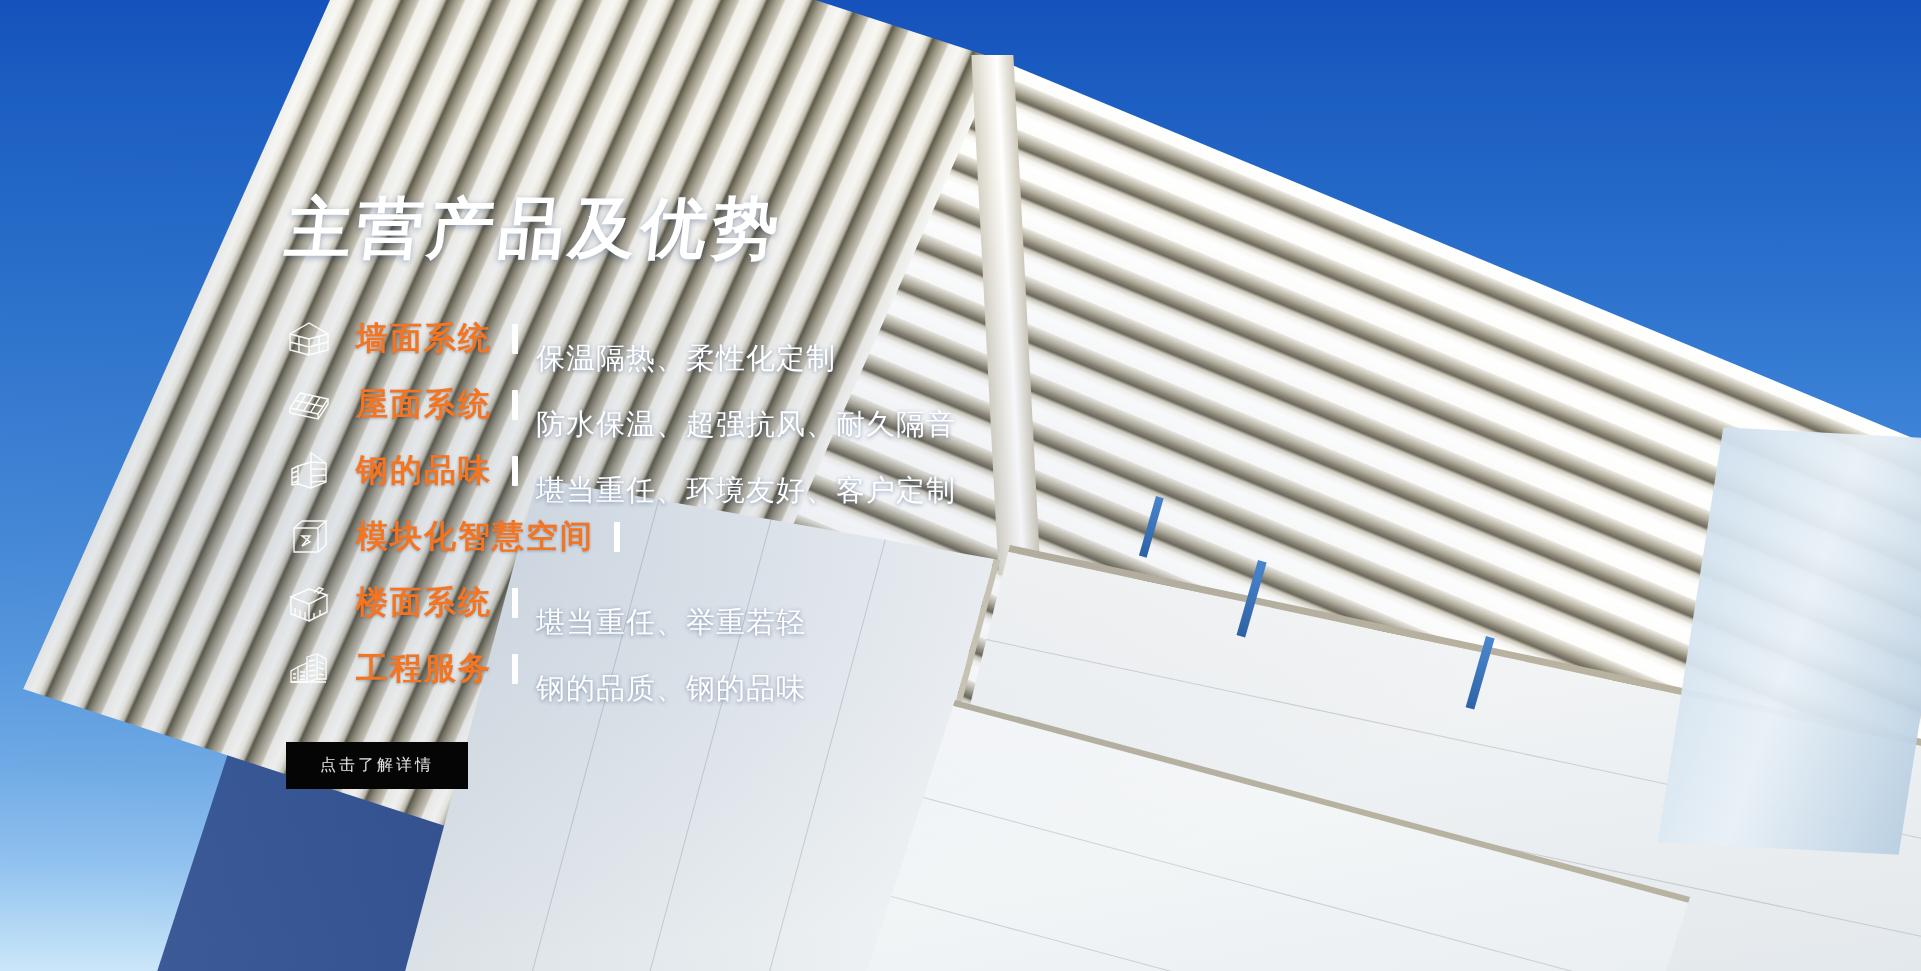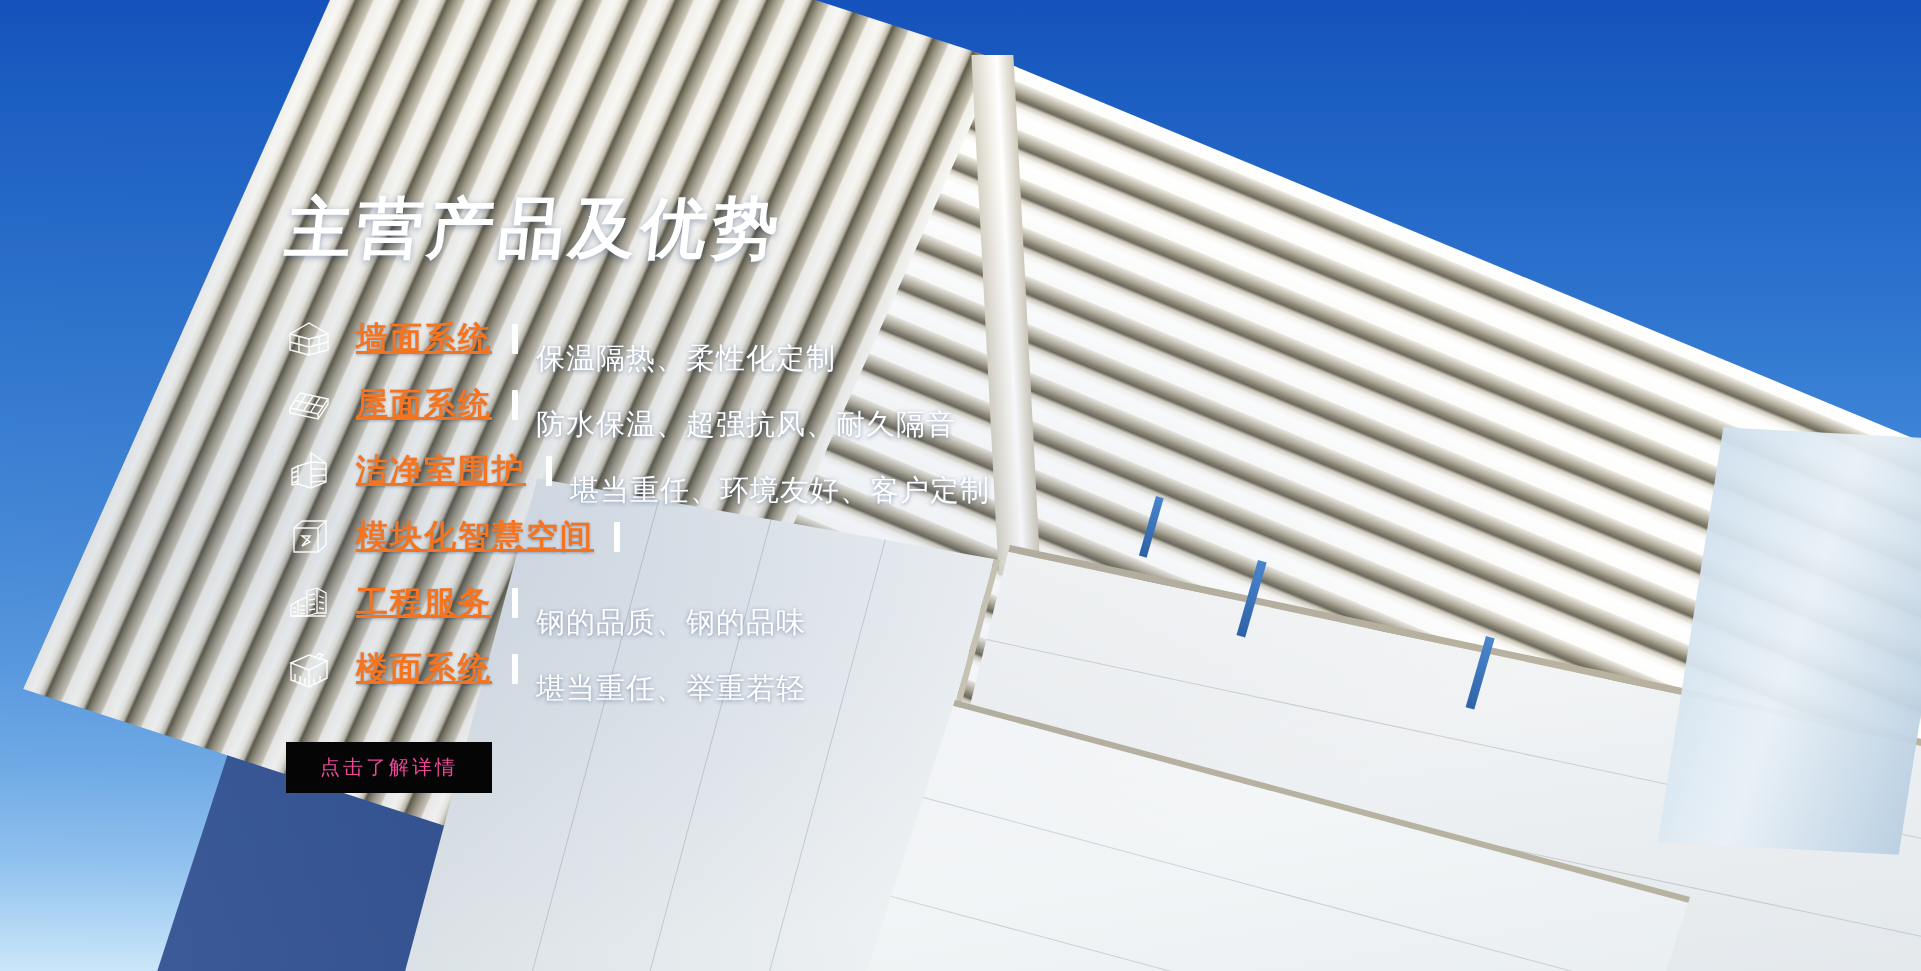--- a/index.html
+++ b/index.html
@@ -184,21 +184,20 @@
     opacity:.96;
   }
   .feat-icon svg{ display:block; }
 
   .feat-name{
     font-size:32px;
     font-weight:900;
     color:#f4741f;
     letter-spacing:2px;
     text-shadow:0 1px 3px rgba(10,40,90,.30);
-    text-decoration:underline;
   }
   .feat-sep{
     display:inline-block;
     width:6px; height:30px;
     background:#ffffff;
     margin:0 18px 0 20px;
     vertical-align:-4px;
     border-radius:1px;
   }
   .feat-desc{
@@ -208,22 +207,22 @@
     letter-spacing:1px;
     text-shadow:0 1px 4px rgba(10,40,90,.45);
     margin-top:40px;
   }
 
   .cta{
     display:inline-block;
     margin-top:40px;
     margin-left:0;
     background:#050505;
-    color:#ec4899;
-    font-size:20px;
+    color:#e5e5e5;
+    font-size:16px;
     letter-spacing:3px;
     padding:15px 34px 16px 34px;
     border:none;
     cursor:pointer;
     line-height:1;
     font-family:"DejaVu Sans","Liberation Sans",sans-serif;
   }
 </style>
 </head>
 <body>
@@ -315,37 +314,56 @@
             <path d="M11 16 L5 19 L5 35 L11 34"></path>
             <path d="M24 12 L39 13"></path>
             <path d="M24 19 L39 19"></path>
             <path d="M24 26 L39 25"></path>
             <path d="M24 32 L39 31"></path>
             <path d="M5 23 L11 21"></path>
             <path d="M5 28 L11 26"></path>
             <path d="M5 33 L11 31"></path>
           </svg>
         </span>
-        <span class="feat-name">洁净室围护</span>
+        <span class="feat-name">钢的品味</span>
         <span class="feat-sep"></span>
         <span class="feat-desc">堪当重任、环境友好、客户定制</span>
       </div>
 
 
       <div class="feature-row">
         <span class="feat-icon">
           <svg width="42" height="42" viewBox="0 0 42 42" fill="none" stroke="#ffffff" stroke-width="1.4">
             <path d="M6 12 L6 36 L30 36 L30 12 Z"></path>
             <path d="M6 12 L14 5 L38 5 L30 12"></path>
             <path d="M38 5 L38 29 L30 36"></path>
             <path d="M14 20 L22 26 L14 30 L22 20 Z"></path>
           </svg>
         </span>
         <span class="feat-name">模块化智慧空间</span>
         <span class="feat-sep"></span>
+      </div>
+
+      <div class="feature-row">
+        <span class="feat-icon">
+          <svg width="44" height="40" viewBox="0 0 44 40" fill="none" stroke="#ffffff" stroke-width="1.4">
+            <path d="M4 14 L22 6 L40 12 L22 21 Z"></path>
+            <path d="M4 14 L4 31 L22 38 L22 21"></path>
+            <path d="M40 12 L40 29 L22 38"></path>
+            <path d="M8 25 L8 33"></path>
+            <path d="M13 27 L13 35"></path>
+            <path d="M18 29 L18 37"></path>
+            <path d="M27 30 L27 35"></path>
+            <path d="M33 27 L33 32"></path>
+            <path d="M27 9.5 L32 4.5 L36 6 L31 11"></path>
+          </svg>
+        </span>
+        <span class="feat-name">楼面系统</span>
+        <span class="feat-sep"></span>
+        <span class="feat-desc">堪当重任、举重若轻</span>
       </div>
 
       <div class="feature-row">
         <span class="feat-icon">
           <svg width="44" height="36" viewBox="0 0 44 36" fill="none" stroke="#ffffff" stroke-width="1.3">
             <path d="M20 6 L30 3 L30 28 L20 31 Z"></path>
             <path d="M30 3 L39 8 L39 28 L30 28"></path>
             <path d="M20 12 L11 16 L11 31 L20 31"></path>
             <path d="M11 16 L4 20 L4 31 L11 31"></path>
             <path d="M4 31 L39 31"></path>
@@ -353,37 +371,18 @@
             <path d="M13 21 L18 21 M13 25 L18 25 M13 28.5 L18 28.5"></path>
             <path d="M22 10 L28 9 M22 15 L28 14 M22 20 L28 19 M22 25 L28 24"></path>
             <path d="M32 11 L37 13 M32 17 L37 18 M32 23 L37 24"></path>
           </svg>
         </span>
         <span class="feat-name">工程服务</span>
         <span class="feat-sep"></span>
         <span class="feat-desc">钢的品质、钢的品味</span>
       </div>
 
-      <div class="feature-row">
-        <span class="feat-icon">
-          <svg width="44" height="40" viewBox="0 0 44 40" fill="none" stroke="#ffffff" stroke-width="1.4">
-            <path d="M4 14 L22 6 L40 12 L22 21 Z"></path>
-            <path d="M4 14 L4 31 L22 38 L22 21"></path>
-            <path d="M40 12 L40 29 L22 38"></path>
-            <path d="M8 25 L8 33"></path>
-            <path d="M13 27 L13 35"></path>
-            <path d="M18 29 L18 37"></path>
-            <path d="M27 30 L27 35"></path>
-            <path d="M33 27 L33 32"></path>
-            <path d="M27 9.5 L32 4.5 L36 6 L31 11"></path>
-          </svg>
-        </span>
-        <span class="feat-name">楼面系统</span>
-        <span class="feat-sep"></span>
-        <span class="feat-desc">堪当重任、举重若轻</span>
-      </div>
-
     </div>
 
     <button class="cta">点击了解详情</button>
 
   </div>
 </div>
 
 </body></html>

